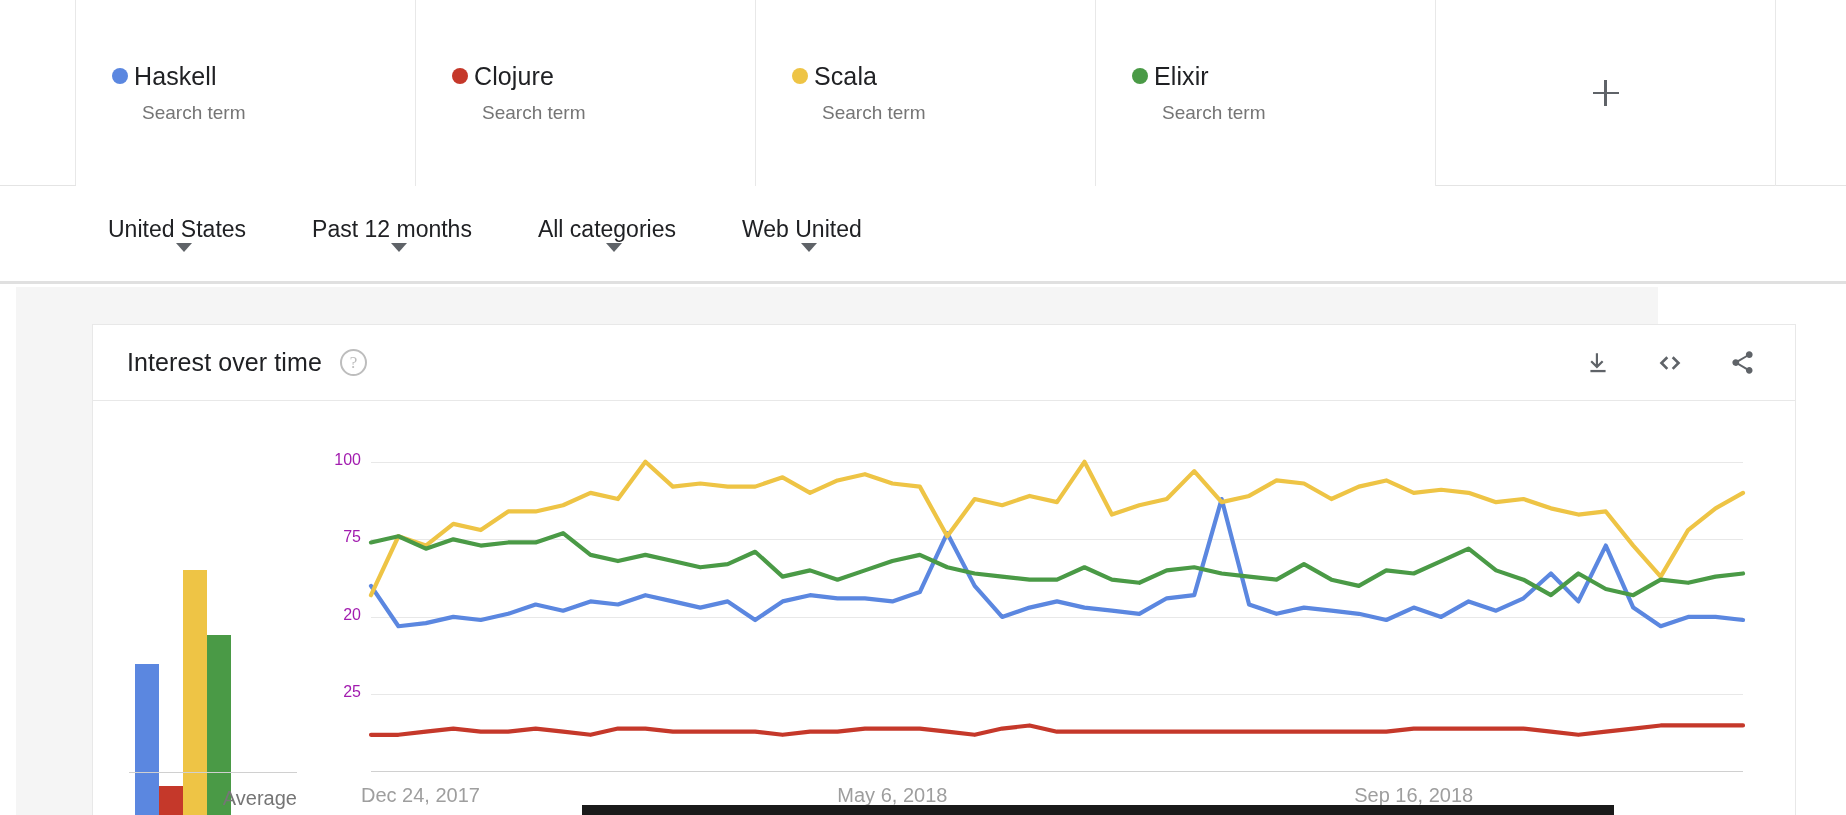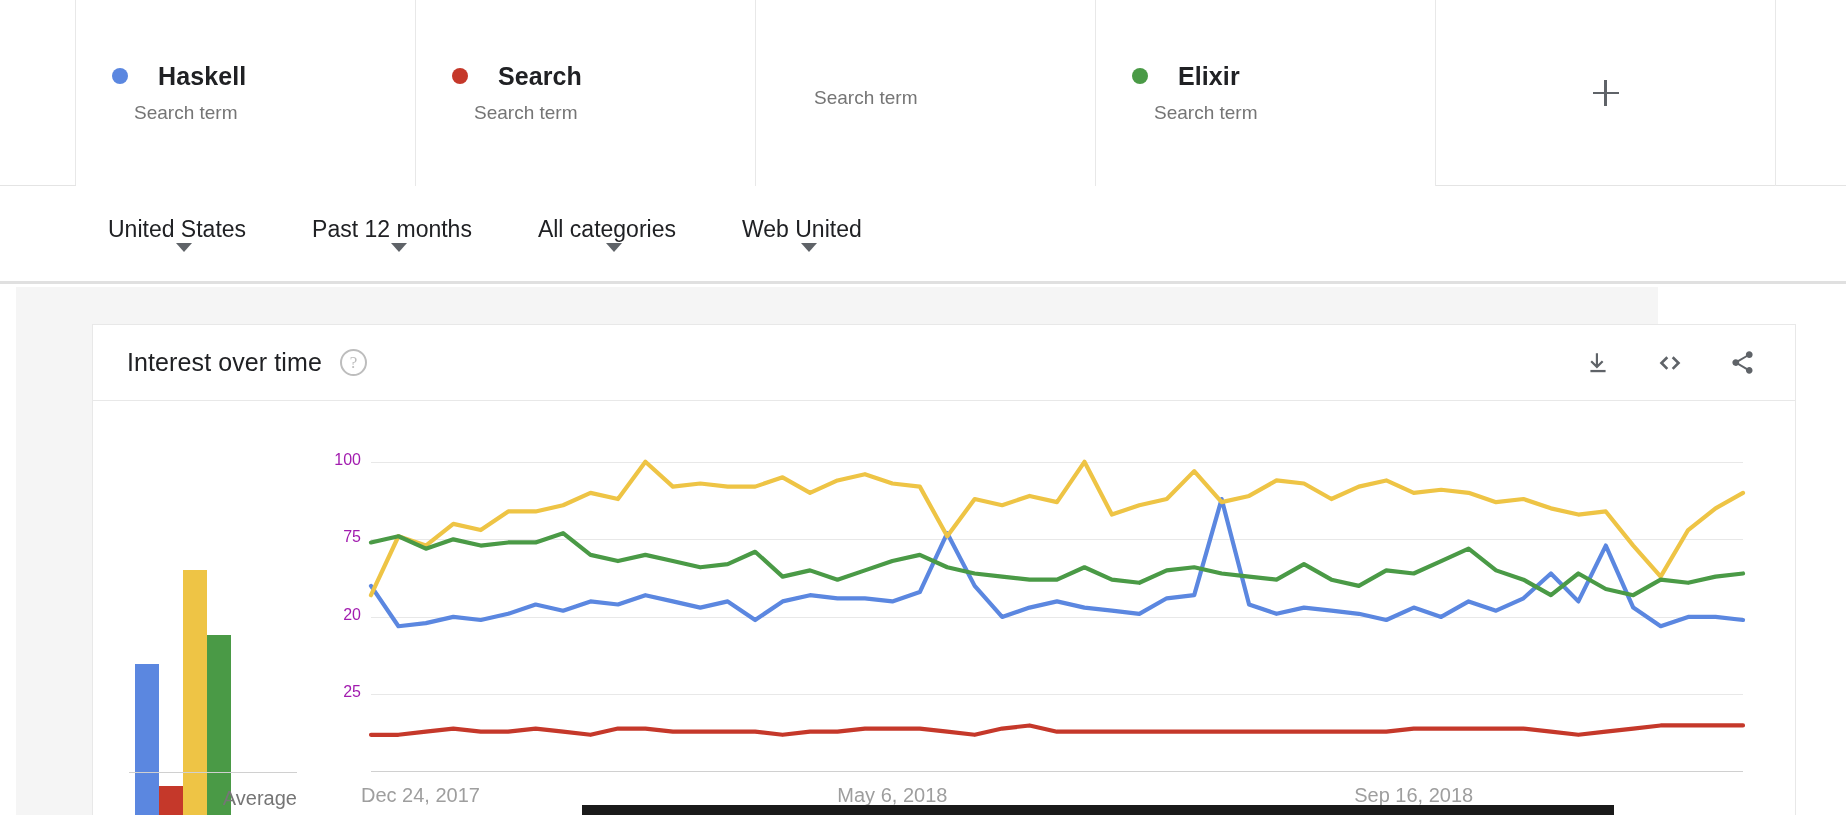--- a/index.html
+++ b/index.html
@@ -18,24 +18,24 @@
     border-bottom: 1px solid #e4e4e4;
   }
   .term-spacer { width: 76px; flex: 0 0 76px; border-right: 1px solid #e8e8e8; }
   .term-card {
     flex: 0 0 340px; width: 340px; height: 186px;
     border-right: 1px solid #e8e8e8;
     padding: 0 0 0 36px;
     display: flex; flex-direction: column; justify-content: center;
     background: #fff;
   }
-  .term-head { display: flex; align-items: center; gap: 30px; font-weight: bold; }
+  .term-head { display: flex; align-items: center; gap: 6px; }
   .dot { width: 16px; height: 16px; border-radius: 50%; display: inline-block; flex: 0 0 16px; }
   .term-name { font-size: 25px; color: #202124; line-height: 30px; letter-spacing: .1px; }
-  .term-sub { font-size: 19px; color: #757575; margin-top: 10px; margin-left: 22px; line-height: 24px; }
+  .term-sub { font-size: 19px; color: #757575; margin-top: 10px; margin-left: 30px; line-height: 24px; }
   .add-card {
     flex: 0 0 340px; width: 340px; height: 186px;
     border-right: 1px solid #e8e8e8;
     display: flex; align-items: center; justify-content: center;
   }
   .plus-btn {
     width: 46px; height: 46px; position: relative; cursor: pointer;
     display: flex; align-items: center; justify-content: center;
   }
   .plus-btn::before, .plus-btn::after {
@@ -141,26 +141,30 @@
       <div class="term-head">
         <span class="dot" style="background:#5b87e0"></span>
         <span class="term-name">Haskell</span>
       </div>
       <div class="term-sub">Search term</div>
     </div>
 
     <div class="term-card">
       <div class="term-head">
         <span class="dot" style="background:#c5382a"></span>
-        <span class="term-name">Search</span>
-      </div>
-      <div class="term-sub">Search term</div>
-    </div>
-
-    <div class="term-card">
+        <span class="term-name">Clojure</span>
+      </div>
+      <div class="term-sub">Search term</div>
+    </div>
+
+    <div class="term-card">
+      <div class="term-head">
+        <span class="dot" style="background:#eec445"></span>
+        <span class="term-name">Scala</span>
+      </div>
       <div class="term-sub">Search term</div>
     </div>
 
     <div class="term-card">
       <div class="term-head">
         <span class="dot" style="background:#4a9a46"></span>
         <span class="term-name">Elixir</span>
       </div>
       <div class="term-sub">Search term</div>
     </div>

